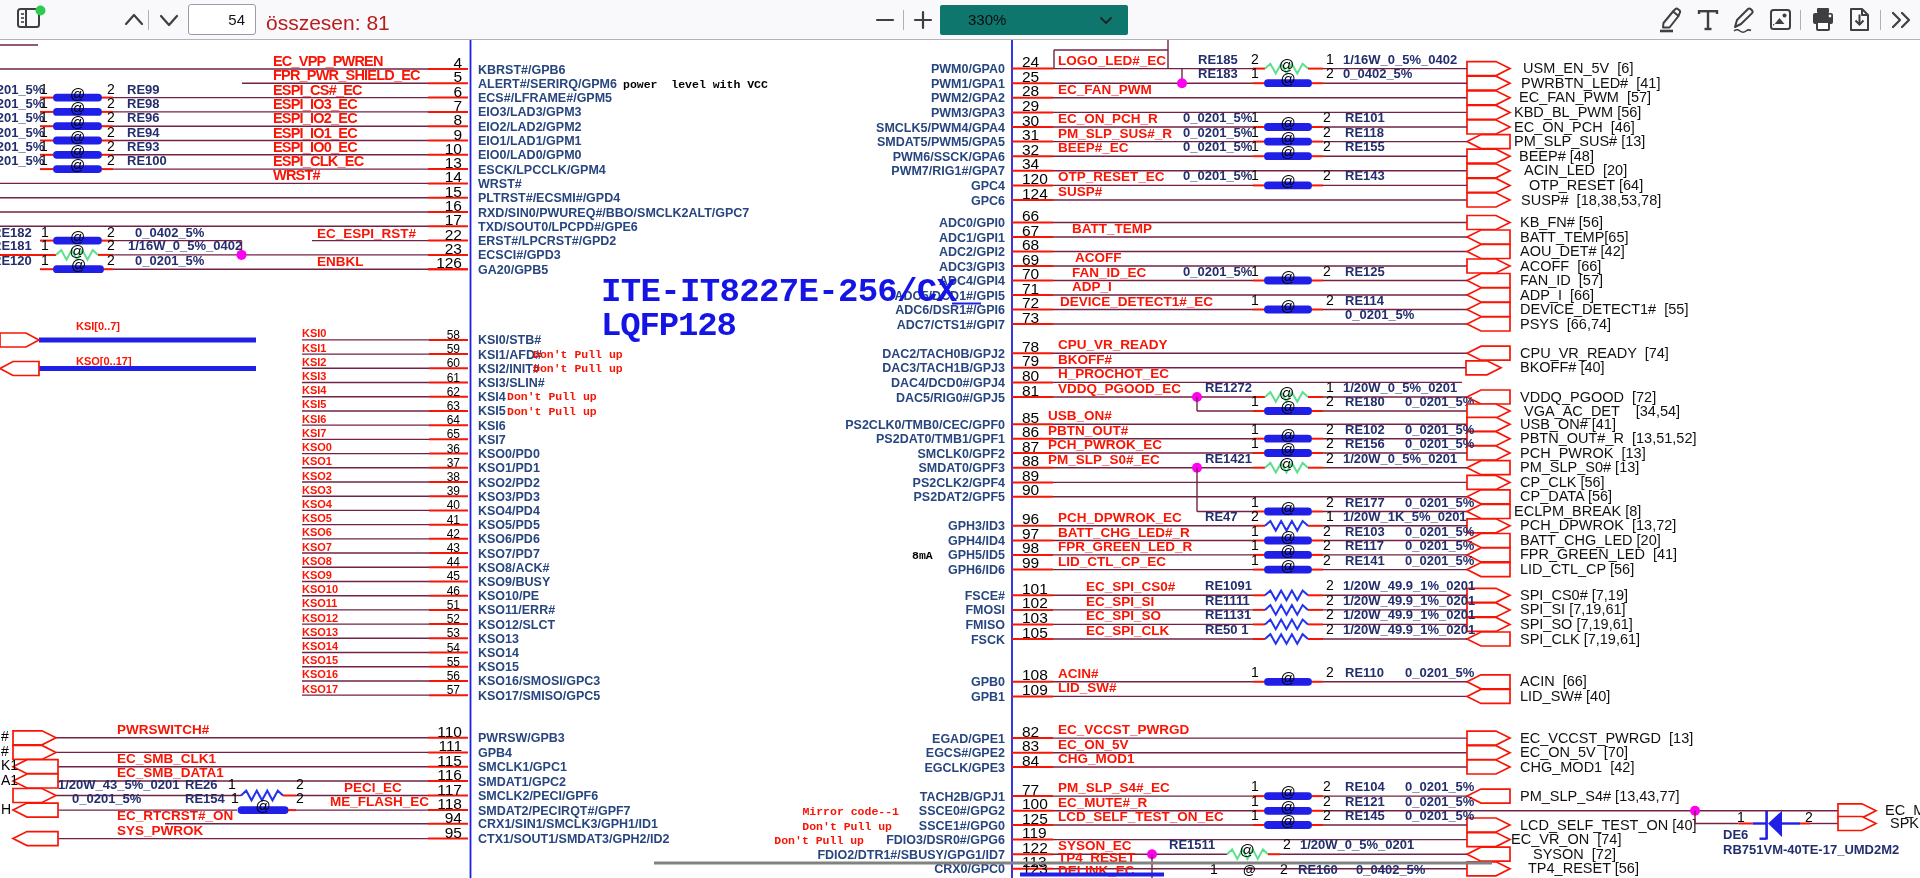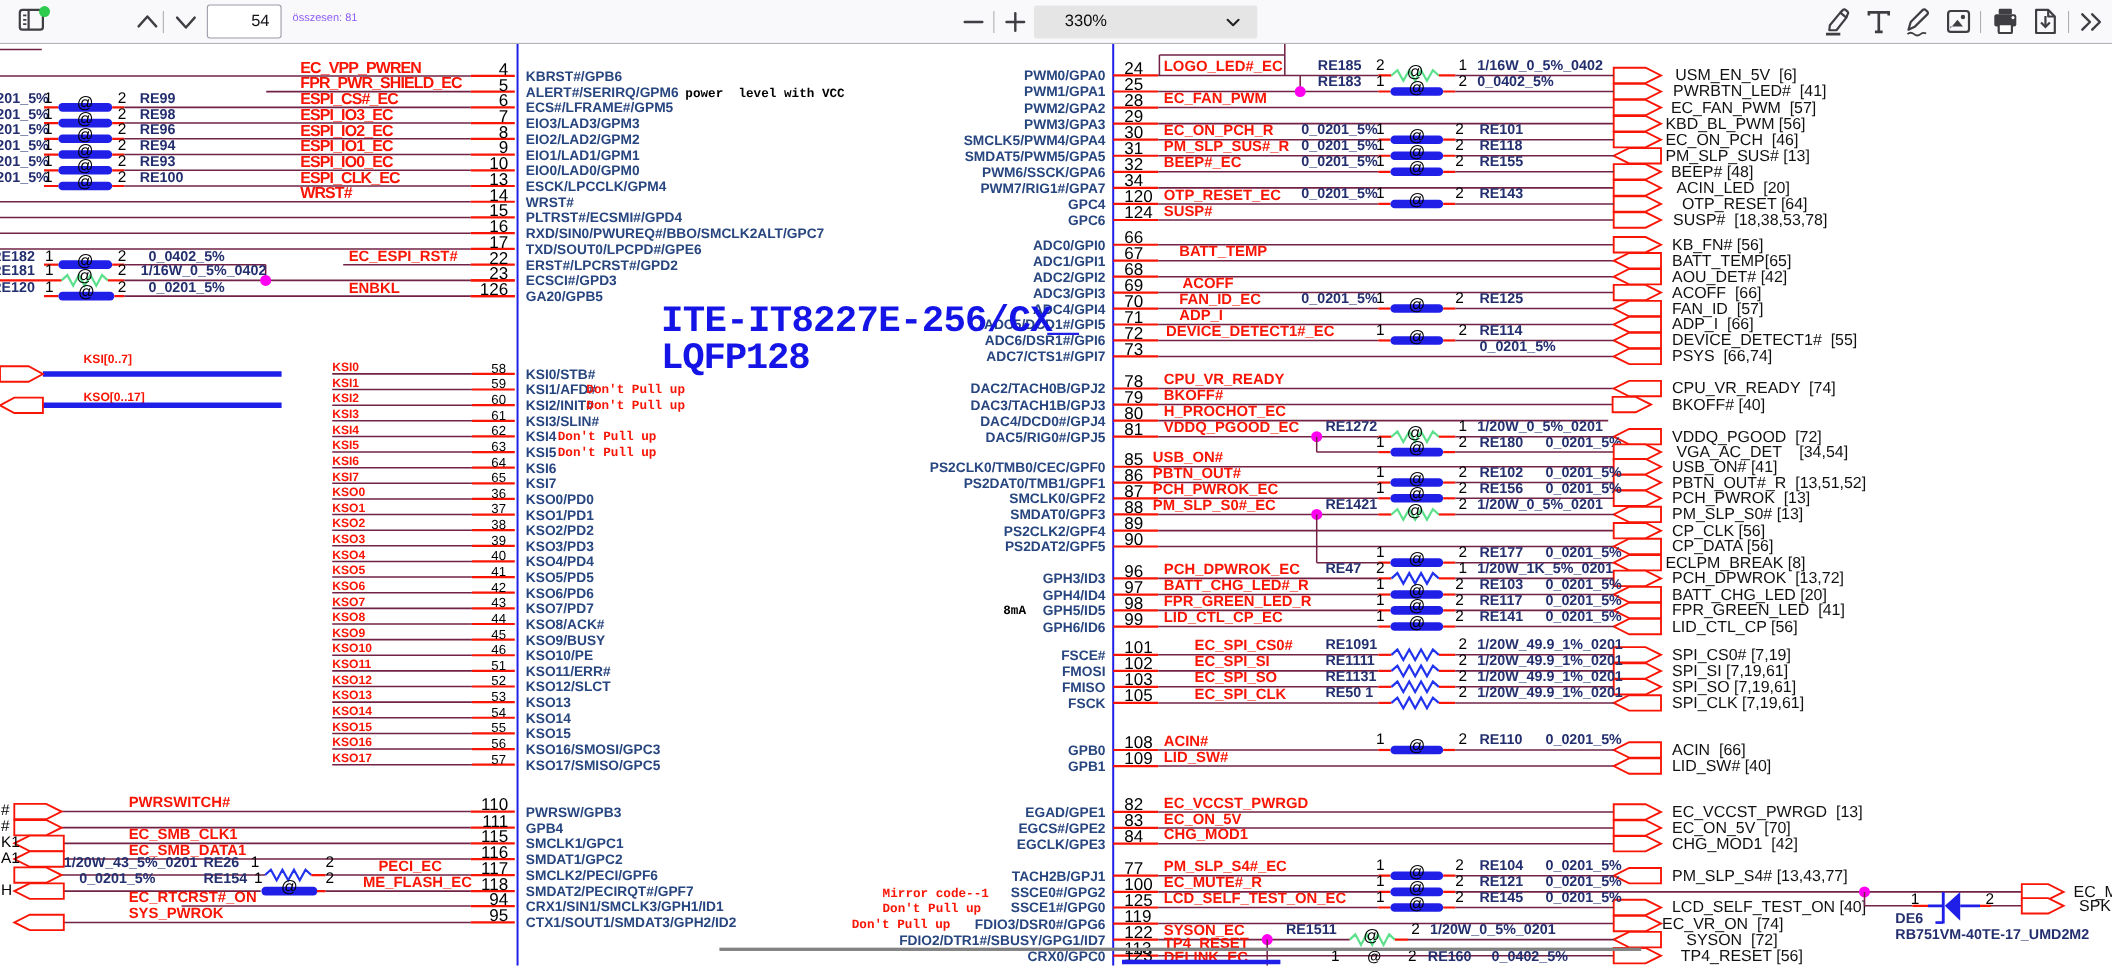--- a/index.html
+++ b/index.html
@@ -5,23 +5,23 @@
   * { margin:0; padding:0; box-sizing:border-box; }
   html,body { width:1920px; height:878px; overflow:hidden; background:#fff;
     font-family:"Liberation Sans",sans-serif; }
   #toolbar { position:absolute; left:0; top:0; width:1920px; height:40px;
     background:#f9f9fb; border-bottom:1px solid #b4b4b6; z-index:10; }
   #toolbar .abs { position:absolute; }
   .vsep { position:absolute; top:10px; width:1px; height:20px; background:#b0b0b3; }
   #pagenum { position:absolute; left:188px; top:4px; width:68px; height:31px;
     border:1px solid #9b9baa; border-radius:3px; background:#fff; color:#15141a;
     font:15px "Liberation Sans",sans-serif; text-align:right; padding-right:10px; outline:none; }
-  #pagecount { position:absolute; left:266px; top:11px; font-size:10px; color:#8b5cf6; }
-  #zoomsel { position:absolute; left:940px; top:5px; width:203px; height:30px;
-    background:#e5e5e5; border-radius:2px; }
+  #pagecount { position:absolute; left:266px; top:11px; font-size:21px; color:#b91c1c; }
+  #zoomsel { position:absolute; left:940px; top:5px; width:188px; height:30px;
+    background:#0f766e; border-radius:2px; }
   #zoomsel span { position:absolute; left:28px; top:6px; font-size:15px; color:#0c0c0d; }
   #sidebaricon { position:absolute; left:2px; top:0; }
   #schem { position:absolute; left:0; top:40px; width:1920px; height:838px; }
   text { font-family:"Liberation Sans",sans-serif; white-space:pre; }
   .r  { fill:#f81505; font-size:13.5px; font-weight:700; }
   .rb { fill:#f81505; font-size:14.5px; font-weight:700; letter-spacing:-0.8px; }
   .rl { fill:#f81505; font-size:11px; font-weight:700; }
   .ks { fill:#000; font-size:12px; }
   .n  { fill:#27457f; font-size:12.5px; font-weight:700; }
   .k  { fill:#000; font-size:14px; }

